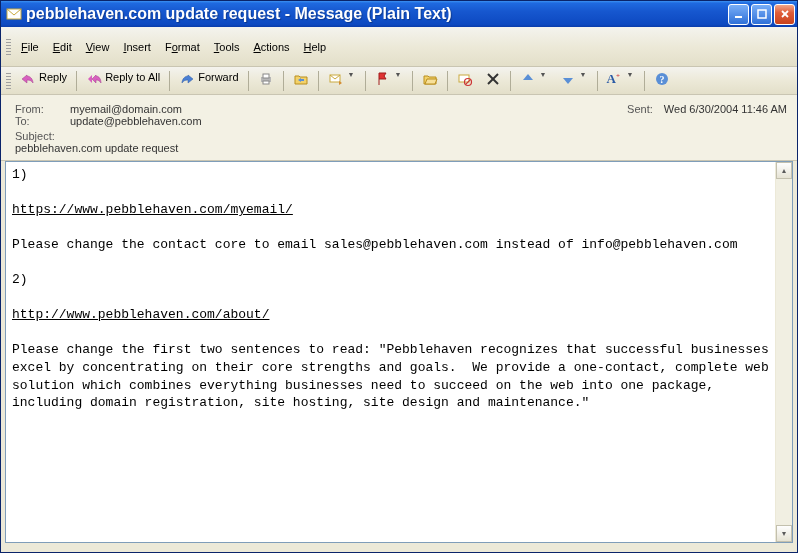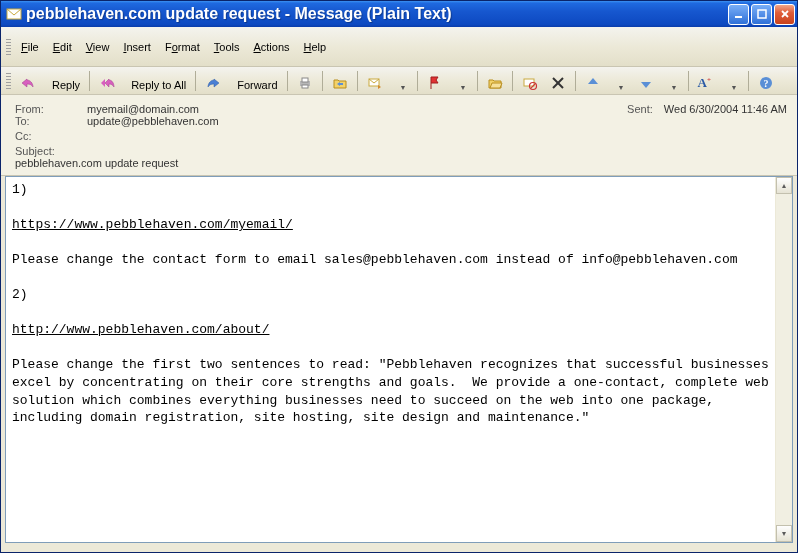--- a/index.html
+++ b/index.html
@@ -80,23 +80,23 @@
     height: 28px;
     background: linear-gradient(to bottom, #f4f3ee, #ece9d8 50%, #e3dfc9);
     border-bottom: 1px solid #c9c5b2;
     display: flex;
     align-items: center;
     padding-left: 2px;
   }
   .tb-btn {
     height: 22px;
     display: flex;
-    align-items: flex-end;
+    align-items: flex-start;
     padding: 0 5px;
-    gap: 16px;
+    gap: 3px;
     border: 1px solid transparent;
     border-radius: 2px;
     cursor: default;
   }
   .tb-sep {
     width: 1px; height: 20px;
     background: #b0ad98;
     margin: 0 3px;
   }
   .tb-drop {
@@ -106,21 +106,21 @@
     font-size: 7px;
   }
   .tb-icon { width: 16px; height: 16px; display:inline-block; }
   .headers {
     background: #f3f1e4;
     border-bottom: 1px solid #c9c5b2;
     padding: 8px 10px 6px 14px;
     font-size: 11px;
   }
   .hdr-row { display: flex; margin-bottom: 3px; }
-  .hdr-label { width: 72px; color: #555; }
+  .hdr-label { width: 55px; color: #555; }
   .hdr-val { color: #333; }
   .hdr-top { display: flex; }
   .hdr-top .left { flex: 1; display:flex; }
   .hdr-top .right { color: #555; }
   .sent-val { color: #333; margin-left: 8px;}
   .body-area {
     flex: 1;
     margin: 0 4px 4px 4px;
     border: 1px solid #7f9db9;
     background: #fff;
@@ -313,36 +313,32 @@
       </div>
       <div class="right">
         <span>Sent:</span>
         <span class="sent-val">Wed 6/30/2004 11:46 AM</span>
       </div>
     </div>
     <div class="hdr-row">
       <div class="hdr-label">To:</div>
       <div class="hdr-val">update@pebblehaven.com</div>
     </div>
-    <div class="hdr-row">
-      <div class="hdr-label">Cc:</div>
-      <div class="hdr-val"></div>
-    </div>
     <div class="hdr-row" style="margin-bottom:0;flex-direction:column;">
       <div class="hdr-label">Subject:</div>
       <div class="hdr-val">pebblehaven.com update request</div>
     </div>
   </div>
 
   <div class="body-area">
     <div class="body-content"><span>1)</span>
 
 <a href="#">https://www.pebblehaven.com/myemail/</a>
 
-<span>Please change the contact form to email sales@pebblehaven.com instead of info@pebblehaven.com</span>
+<span>Please change the contact core to email sales@pebblehaven.com instead of info@pebblehaven.com</span>
 
 <span>2)</span>
 
 <a href="#">http://www.pebblehaven.com/about/</a>
 
 <span>Please change the first two sentences to read: "Pebblehaven recognizes that successful businesses excel by concentrating on their core strengths and goals.  We provide a one-contact, complete web solution which combines everything businesses need to succeed on the web into one package, including domain registration, site hosting, site design and maintenance."</span></div>
     <div class="vscroll">
       <div class="sb-btn">▴</div>
       <div class="sb-track"></div>
       <div class="sb-btn">▾</div>

